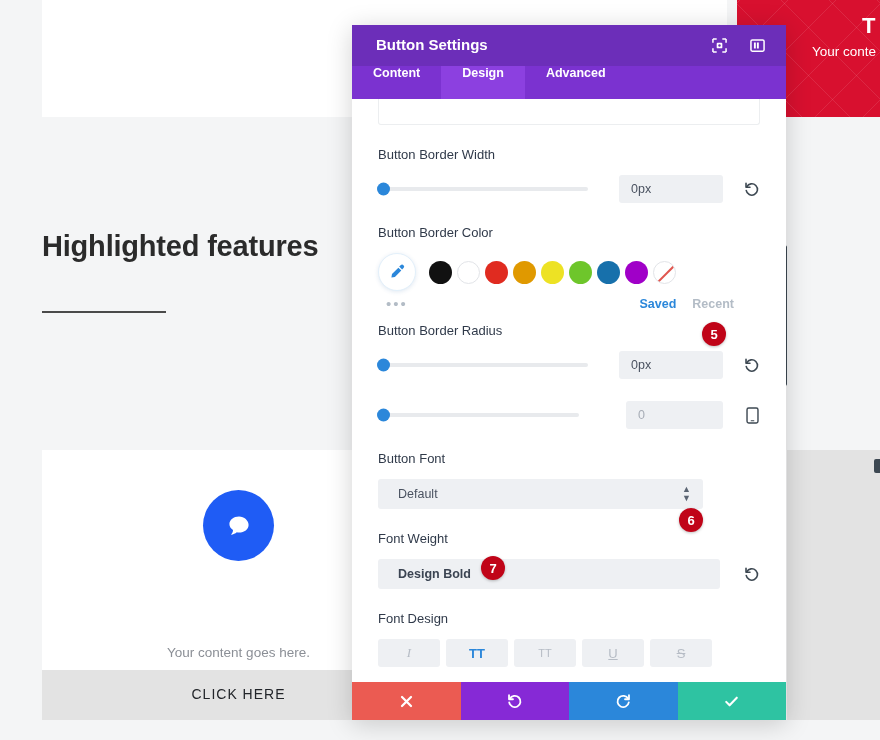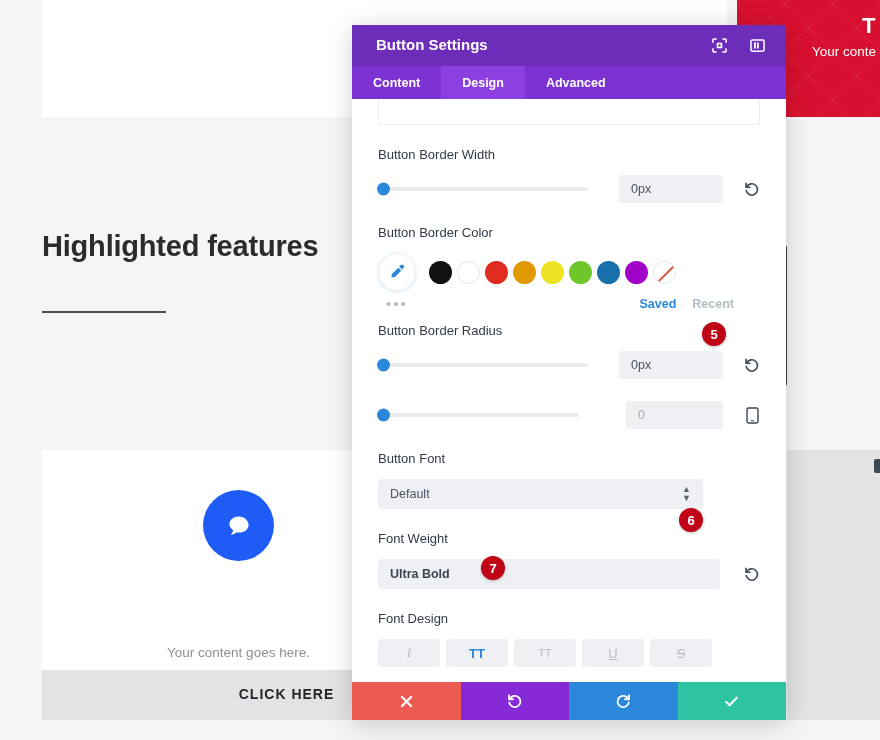--- a/index.html
+++ b/index.html
@@ -70,22 +70,22 @@
   .feature-desc {
     position: absolute; left: 0; top: 155px; width: 393px;
     text-align: center; font-size: 13.5px; color: #8b8f96; margin-top: 40px;
   }
   .feature-cta-bar {
     position: absolute; left: 42px; top: 670px;
     width: 735px; height: 50px; background: #e3e3e3;
   }
   .feature-cta-label {
     position: absolute; left: 0; top: 16px; width: 393px;
-    text-align: center; font-size: 14px; font-weight: bold;
-    letter-spacing: 1px; color: #22252a; margin-left: 48px;
+    text-align: center; font-size: 14px; font-weight: normal;
+    letter-spacing: 1px; color: #22252a;
   }
   .bg-right-gray {
     position: absolute; left: 787px; top: 450px;
     width: 93px; height: 270px; background: #e3e3e3;
   }
   .bg-right-white {
     position: absolute; left: 787px; top: 220px;
     width: 93px; height: 230px; background: #f4f5f6;
   }
   .bg-right-dark-chip {
@@ -117,21 +117,21 @@
   .hdr-icons { position: absolute; right: 18px; top: 9px; display: flex; gap: 16px; }
   .hdr-icon {
     width: 22px; height: 22px; display: flex; align-items: center; justify-content: center;
     cursor: pointer;
   }
 
   .modal-tabs {
     height: 33px; background: #7b32d0; display: flex; flex: 0 0 auto;
   }
   .modal-tab {
-    padding: 12px 21px; display: flex; align-items: center;
+    padding: 0 21px; display: flex; align-items: flex-start;
     color: #ffffff; font-size: 12.5px; font-weight: bold; cursor: pointer;
   }
   .modal-tab.active { background: #8c40e0; }
 
   .modal-body {
     flex: 1 1 auto; position: relative; overflow: hidden;
     background: #ffffff; padding: 0 26px;
   }
 
   .cut-input {
@@ -192,21 +192,21 @@
   .palette-tabs {
     position: absolute; right: 26px; display: flex; gap: 16px;
     font-size: 12.5px; font-weight: bold;
   }
   .ptab-saved { color: #2b87da; cursor: pointer; }
   .ptab-recent { color: #b3bcc6; cursor: pointer; }
 
   
   .select-box {
     height: 30px; background: #eef0f3; border-radius: 3px;
-    display: flex; align-items: center; padding: 0 12px;
+    display: flex; align-items: center; padding: 0 20px;
     font-size: 12.5px; color: #4a5260; position: relative; cursor: pointer;
   }
   .select-box .arrows {
     position: absolute; right: 12px; top: 50%; transform: translateY(-50%);
     font-size: 9px; color: #5a6472; line-height: 1.05; text-align: center;
   }
   .select-box.bold { font-weight: bold; color: #3b4452; }
 
   .row-with-reset { display: flex; align-items: center; gap: 10px; }
   .row-with-reset .select-box { flex: 1 1 auto; }
@@ -406,21 +406,21 @@
         <div class="select-box" style="width:325px;">
           <span>Default</span>
           <span class="arrows">▲<br>▼</span>
         </div>
       </div>
 
       <div class="field">
         <span class="field-label">Font Weight</span>
         <div class="row-with-reset">
           <div class="select-box bold">
-            <span>Ultra Bold</span>
+            <span>Design Bold</span>
           </div>
           <div class="row-action">
             <svg width="17" height="17" viewBox="0 0 18 18" aria-hidden="true">
               <path d="M4 6.2A6 6 0 1 1 3.4 10" fill="none" stroke="#3d4852" stroke-width="1.7" stroke-linecap="round"></path>
               <path d="M3.2 2.4v4.2h4.2" fill="none" stroke="#3d4852" stroke-width="1.7" stroke-linecap="round" stroke-linejoin="round"></path>
             </svg>
           </div>
         </div>
       </div>
 

